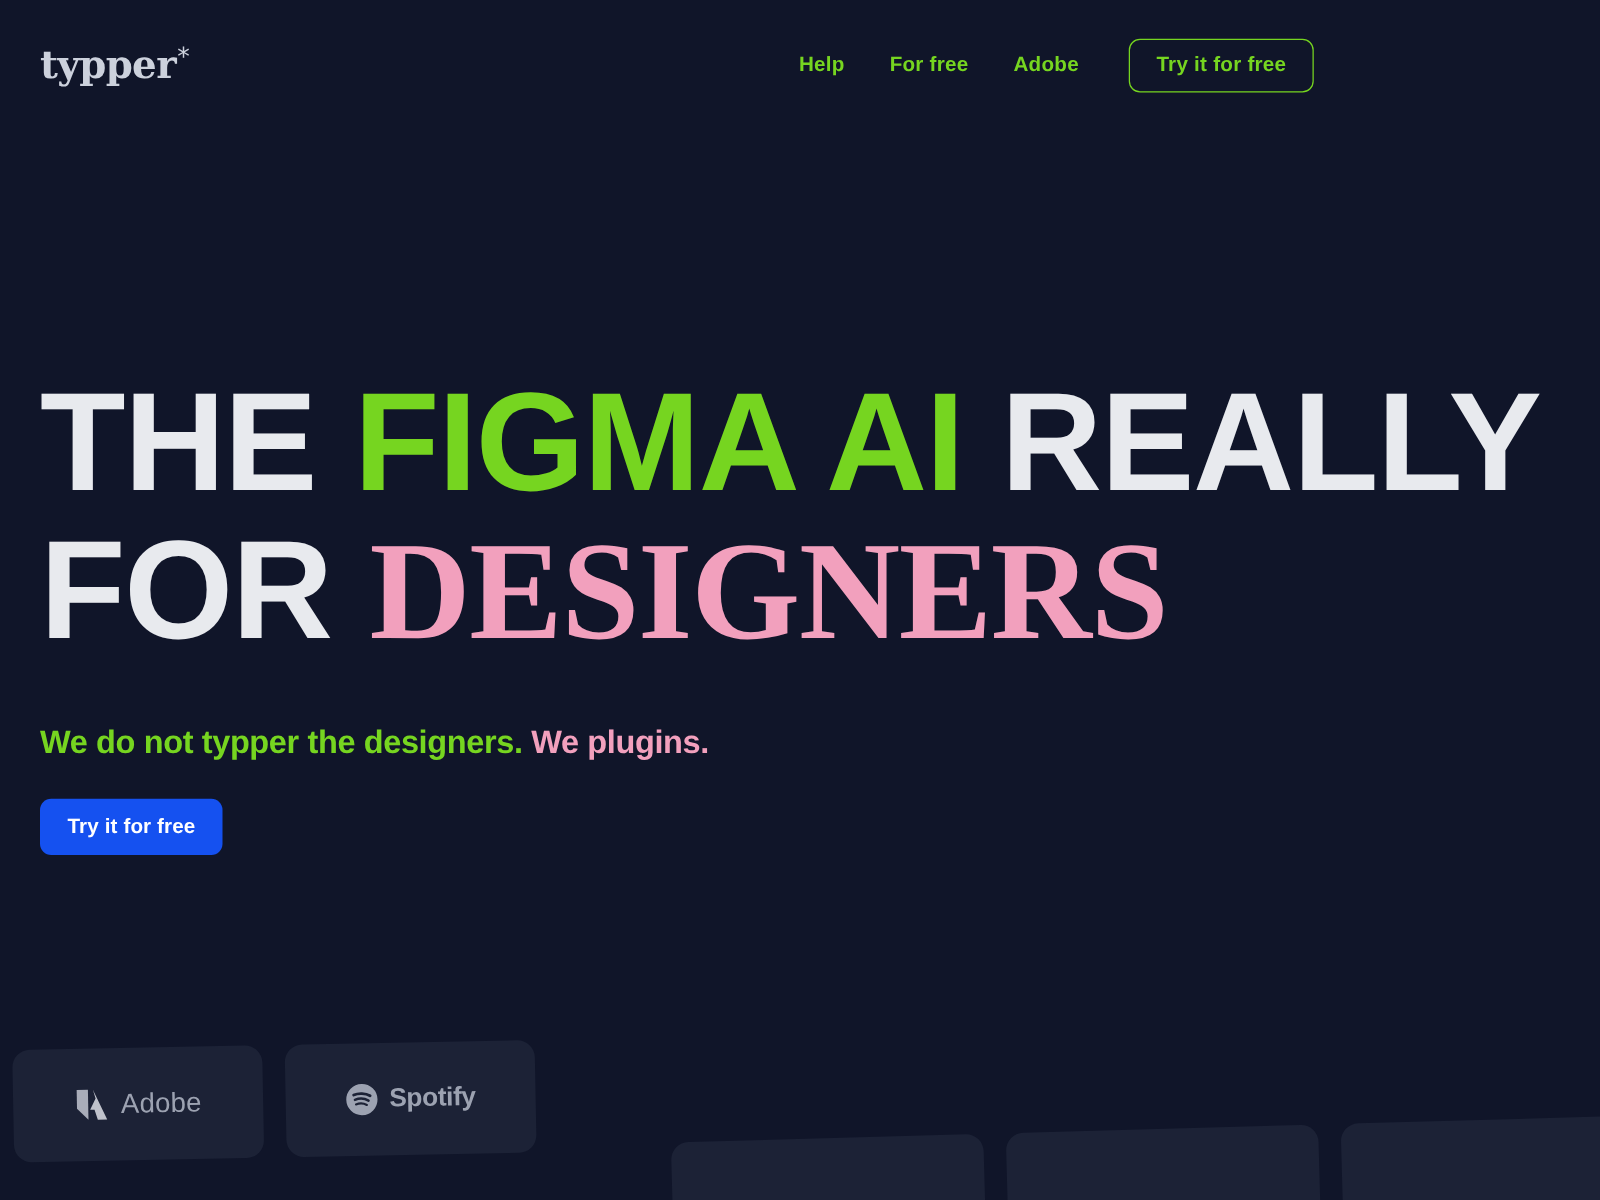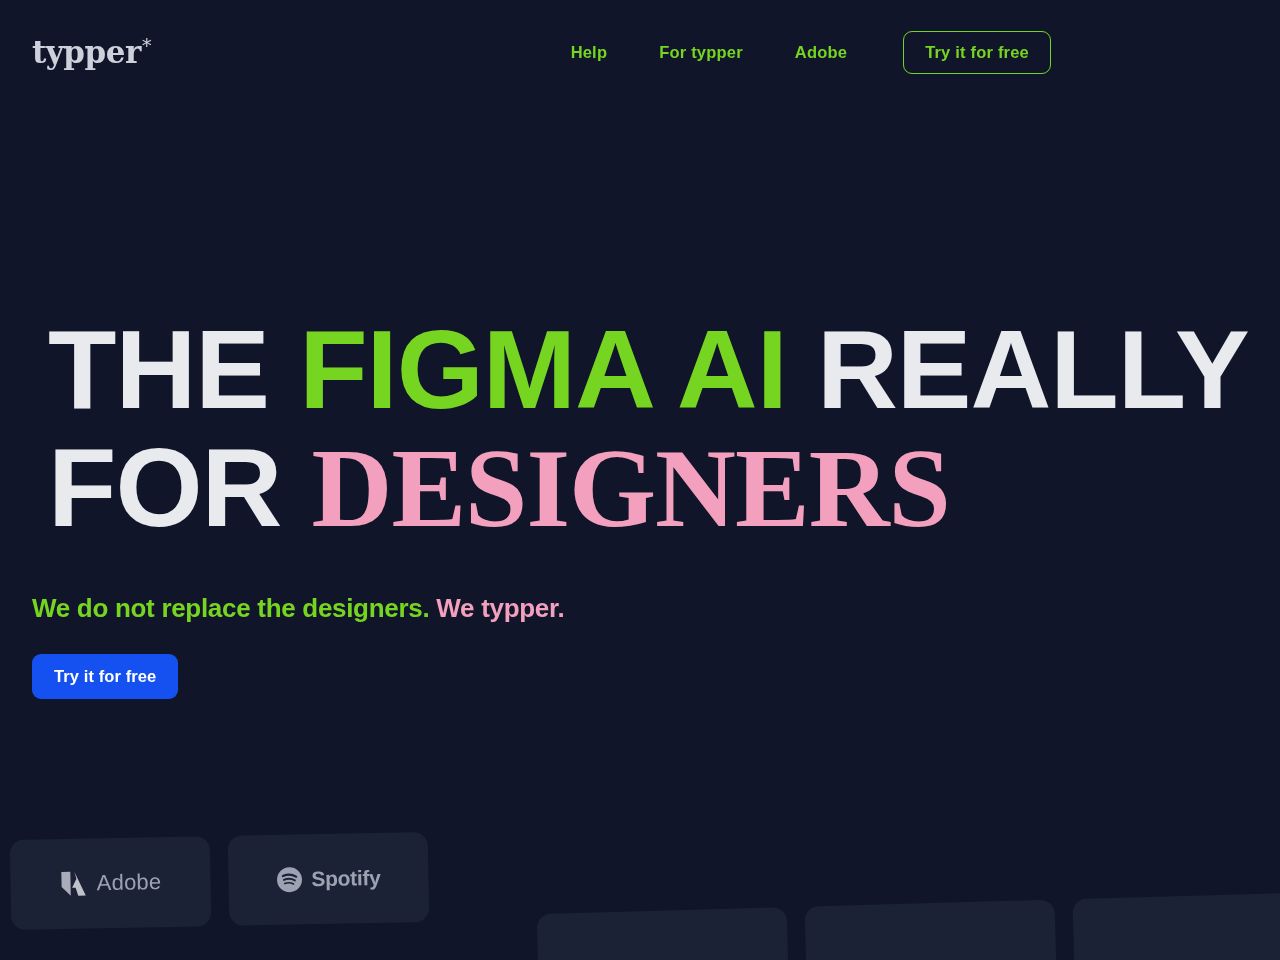--- a/index.html
+++ b/index.html
@@ -50,21 +50,21 @@
     font-size:20px;
     color:#ccd1dc;
     line-height:1;
     margin-left:1px;
     margin-top:-2px;
   }
 
   .main-nav {
     display:flex;
     align-items:center;
-    gap:16px;
+    gap:0;
   }
   .nav-link {
     color:#76d520;
     font-size:16.5px;
     font-weight:700;
     letter-spacing:0.2px;
     text-decoration:none;
     padding:10px 18px;
     white-space:nowrap;
   }
@@ -90,21 +90,21 @@
     top:295px;
     width:1216px;
   }
 
   .headline {
     font-family:"Liberation Sans", sans-serif;
     font-weight:700;
     font-size:112px;
     line-height:118px;
     letter-spacing:-1px;
-    margin:16px;
+    margin:0;
     white-space:nowrap;
   }
   .headline .w { color:#e8eaee; }
   .headline .g { color:#76d520; }
   .headline .p { color:#f2a0bd;font-family:Liberation Serif, serif; }
 
   .subtitle {
     margin-top:46px;
     font-size:26px;
     font-weight:700;
@@ -200,37 +200,37 @@
 
 <header class="site-header">
 
   <a class="brand" href="#">
     <span class="brand-word">typper</span>
     <span class="brand-star">*</span>
   </a>
 
   <nav class="main-nav">
     <a class="nav-link" href="#">Help</a>
-    <a class="nav-link" href="#">For typper</a>
+    <a class="nav-link" href="#">For free</a>
     <a class="nav-link" href="#">Adobe</a>
     <a class="nav-cta" href="#">Try it for free</a>
   </nav>
 
 </header>
 
 <section class="hero">
 
   <h1 class="headline">
     <div><span class="w">THE </span><span class="g">FIGMA AI </span><span class="w">REALLY</span></div>
     <div><span class="w">FOR </span><span class="p">DESIGNERS</span></div>
   </h1>
 
   <p class="subtitle">
-    <span class="sg">We do not replace the designers.</span>
-    <span class="sp">We typper.</span>
+    <span class="sg">We do not typper the designers.</span>
+    <span class="sp">We plugins.</span>
   </p>
 
   <a class="hero-cta" href="#">Try it for free</a>
 
 </section>
 
 <div class="logo-strip">
 
   <div class="logo-card">
     <span class="logo-mark">

